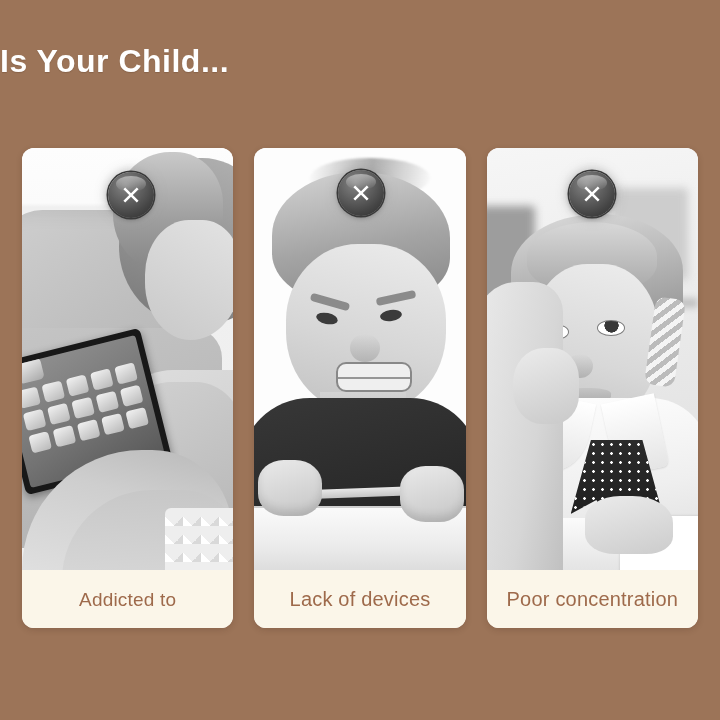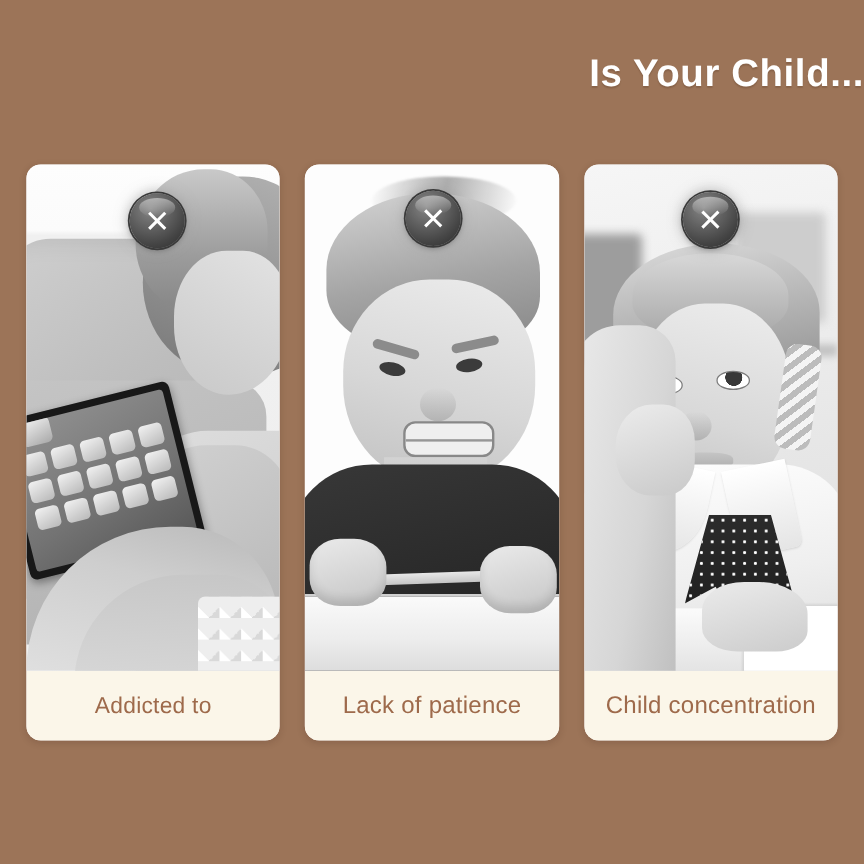--- a/index.html
+++ b/index.html
@@ -15,33 +15,33 @@
     font-family: "Liberation Sans", sans-serif;
     position: relative;
   }
 
   
   .headline {
     position: absolute;
     top: 40px;
     left: 0;
     width: 720px;
-    text-align: right;
+    text-align: left;
     color: #ffffff;
     font-size: 32px;
     font-weight: bold;
     letter-spacing: 0.5px;
     line-height: 42px;
     text-shadow: 0 1px 1px rgba(80,50,32,0.25);
   }
 
   
   .cards {
     position: absolute;
-    top: 137px;
+    top: 148px;
     left: 22px;
     width: 676px;
     height: 480px;
     display: flex;
     gap: 21px;
   }
 
   .card {
     position: relative;
     flex: 1 1 0;
@@ -457,21 +457,21 @@
       <div class="fist-l"></div>
       <div class="fist-r"></div>
 
       <div class="badge badge-2">
         <svg width="24" height="24" viewBox="0 0 24 24" aria-hidden="true">
           <path d="M6.2 4.4 L12 10.2 L17.8 4.4 L19.6 6.2 L13.8 12 L19.6 17.8 L17.8 19.6 L12 13.8 L6.2 19.6 L4.4 17.8 L10.2 12 L4.4 6.2 Z" fill="#ffffff"></path>
         </svg>
       </div>
     </div>
     <div class="caption">
-      <span>Lack of patience</span>
+      <span>Lack of devices</span>
     </div>
   </div>
 
   <div class="card">
     <div class="photo p3">
       <div class="room"></div>
       <div class="blurbox1"></div>
       <div class="blurbox2"></div>
       <div class="blurline"></div>
       <div class="hair"></div>
@@ -492,17 +492,17 @@
       <div class="hand"></div>
       <div class="hand2"></div>
 
       <div class="badge badge-3">
         <svg width="24" height="24" viewBox="0 0 24 24" aria-hidden="true">
           <path d="M6.2 4.4 L12 10.2 L17.8 4.4 L19.6 6.2 L13.8 12 L19.6 17.8 L17.8 19.6 L12 13.8 L6.2 19.6 L4.4 17.8 L10.2 12 L4.4 6.2 Z" fill="#ffffff"></path>
         </svg>
       </div>
     </div>
     <div class="caption">
-      <span>Child concentration</span>
+      <span>Poor concentration</span>
     </div>
   </div>
 
 </div>
 
 </body></html>

